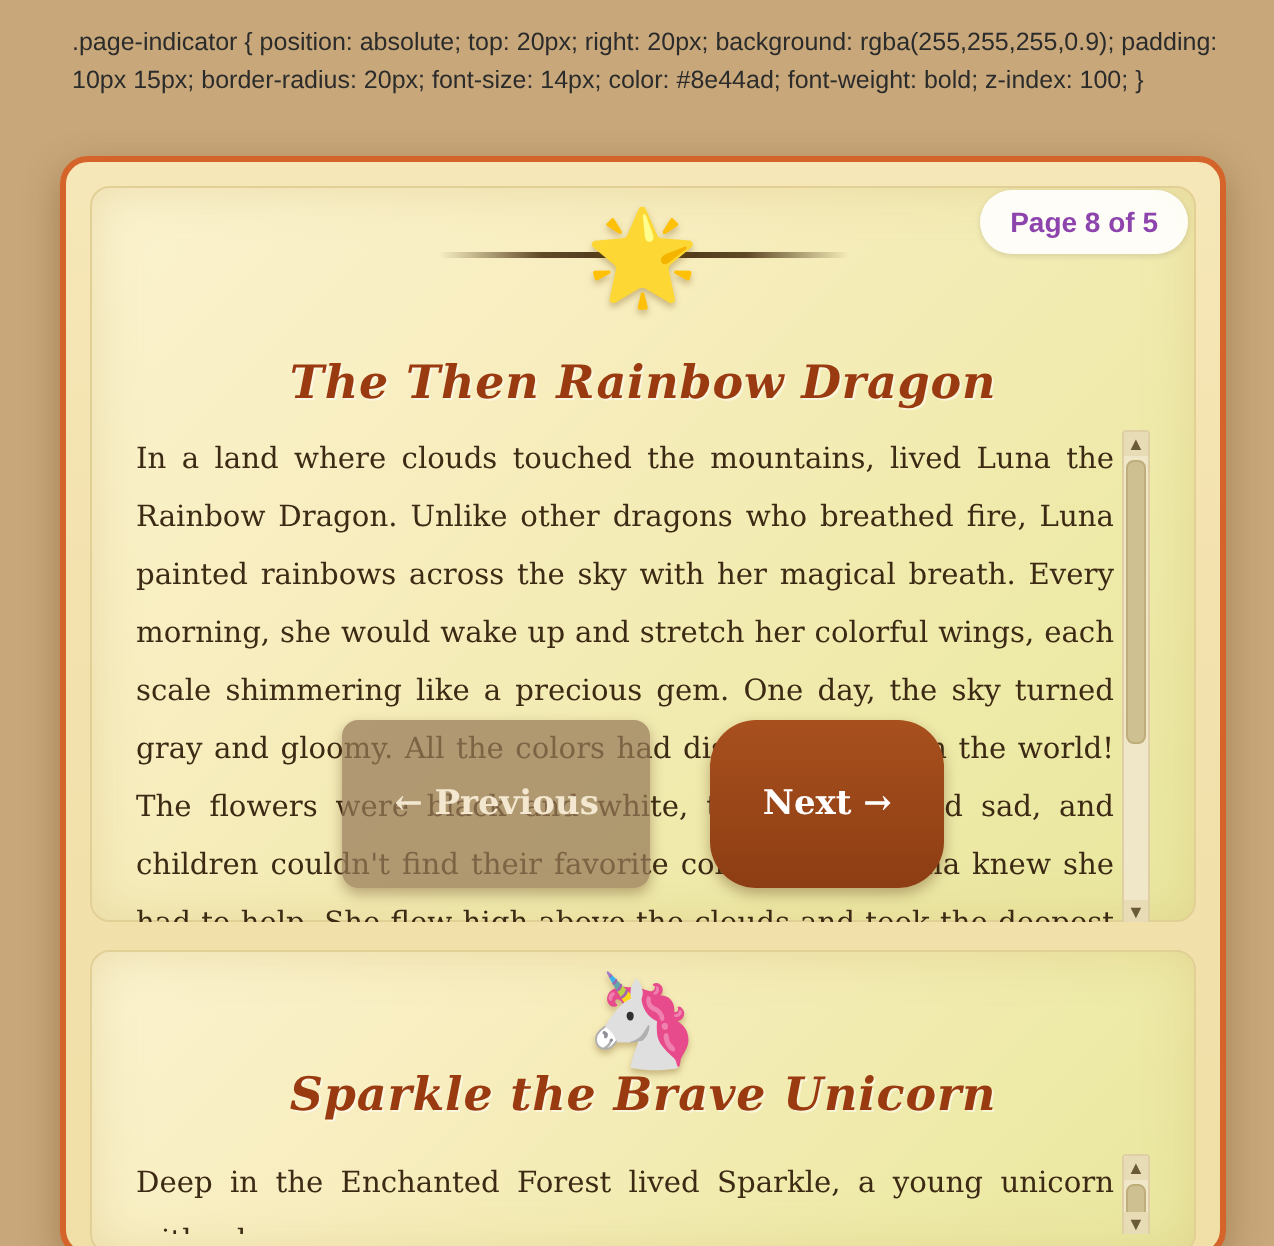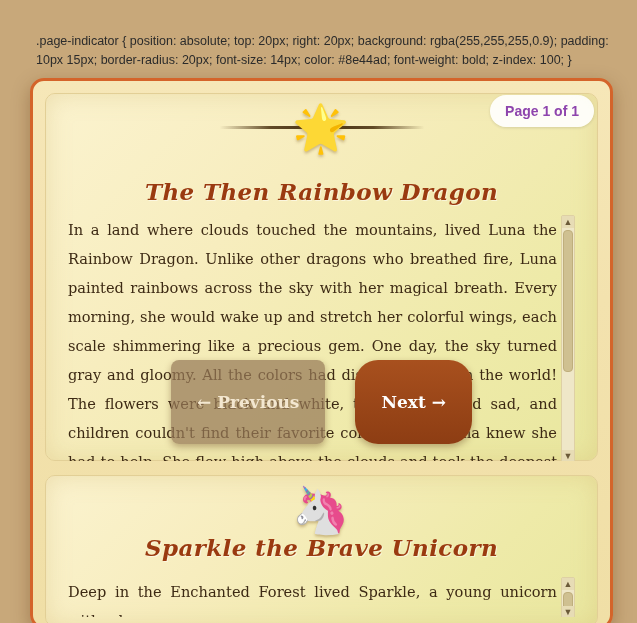--- a/index.html
+++ b/index.html
@@ -10,21 +10,21 @@
     width: 637px;
     height: 623px;
     background: #c8a87a;
     font-family: "Liberation Sans", sans-serif;
     overflow: hidden;
     position: relative;
   }
   
   .css-leak {
     position: absolute;
-    top: 32px;
+    top: 12px;
     left: 36px;
     width: 580px;
     font-family: "Liberation Sans", sans-serif;
     font-size: 12.5px;
     line-height: 19px;
     color: #2b2b2b;
     white-space: pre-wrap;
     word-break: break-word;
     z-index: 50;
   }
@@ -189,21 +189,21 @@
     border-radius: 23px;
   }
 </style>
 </head>
 <body>
 
 <div class="css-leak">.page-indicator { position: absolute; top: 20px; right: 20px; background: rgba(255,255,255,0.9); padding: 10px 15px; border-radius: 20px; font-size: 14px; color: #8e44ad; font-weight: bold; z-index: 100; }</div>
 
 <div class="book">
 
-  <div class="page-indicator">Page 1 of 1</div>
+  <div class="page-indicator">Page 8 of 5</div>
 
   <div class="page page-1">
     <div class="star-wrap">
       <div class="sparkle-line"></div>
       <div class="emoji-big">🌟</div>
     </div>
 
     <div class="story-title">The Then Rainbow Dragon</div>
 
     <div class="text-scroll">

